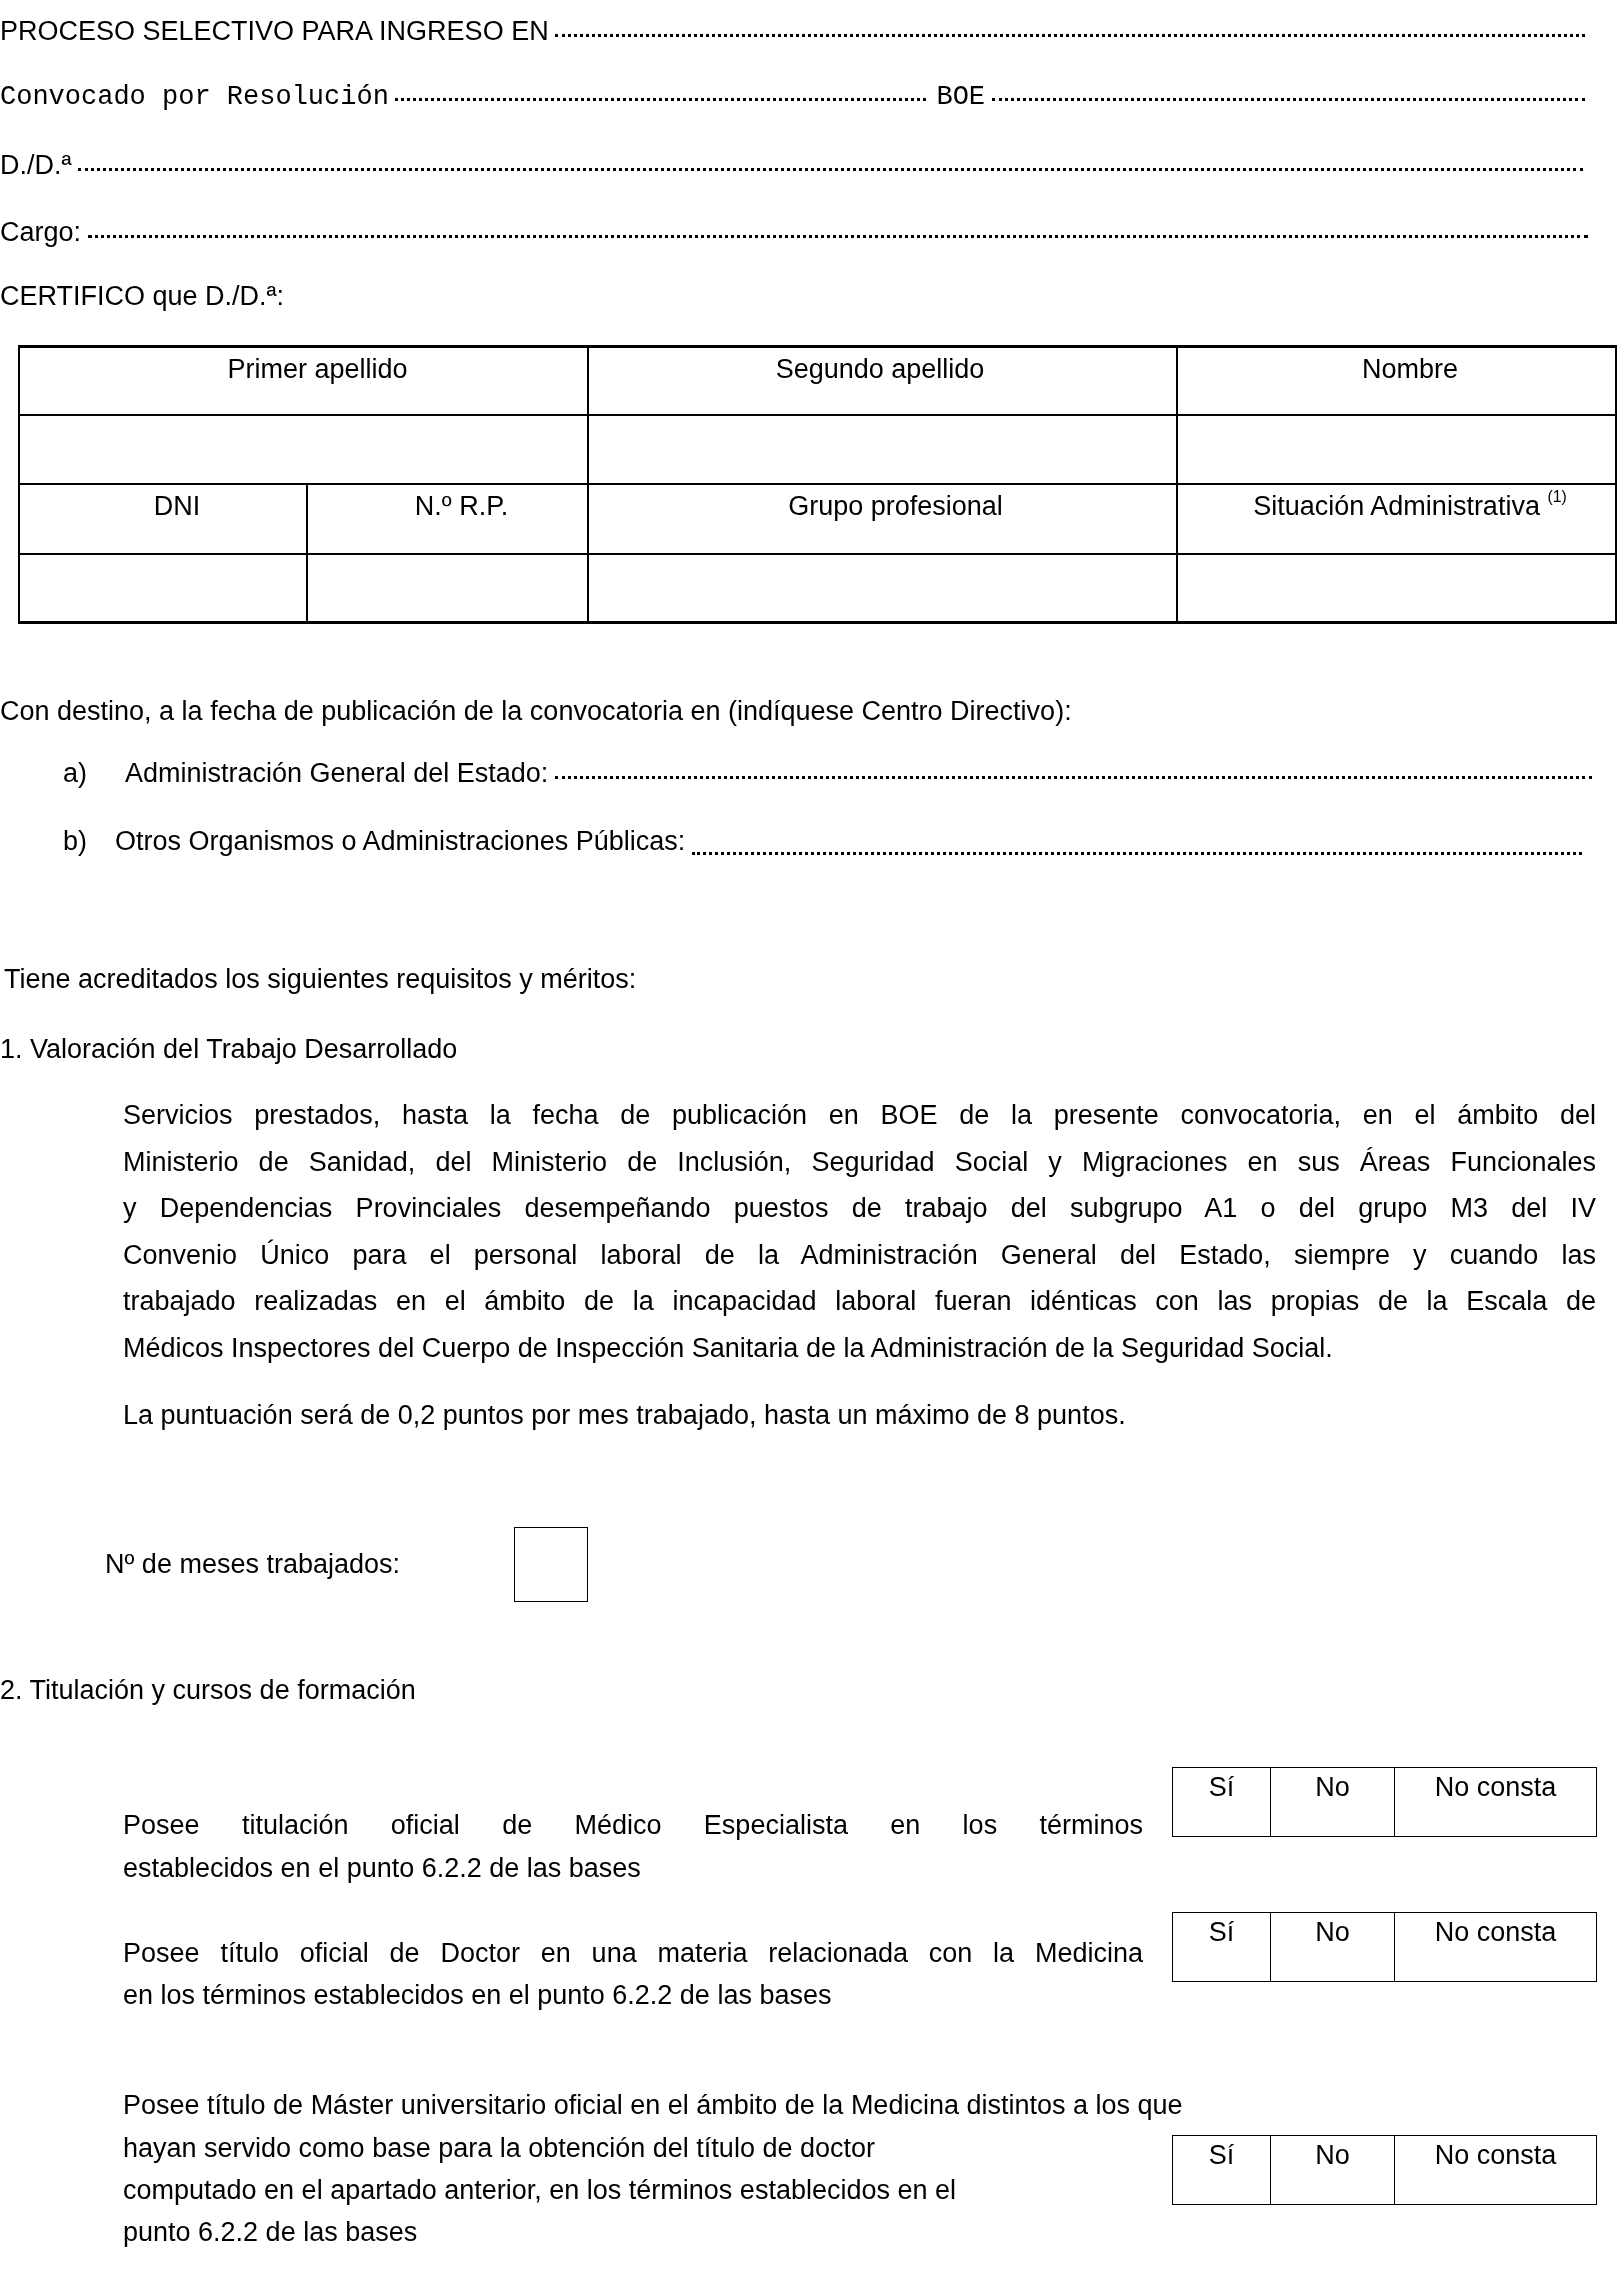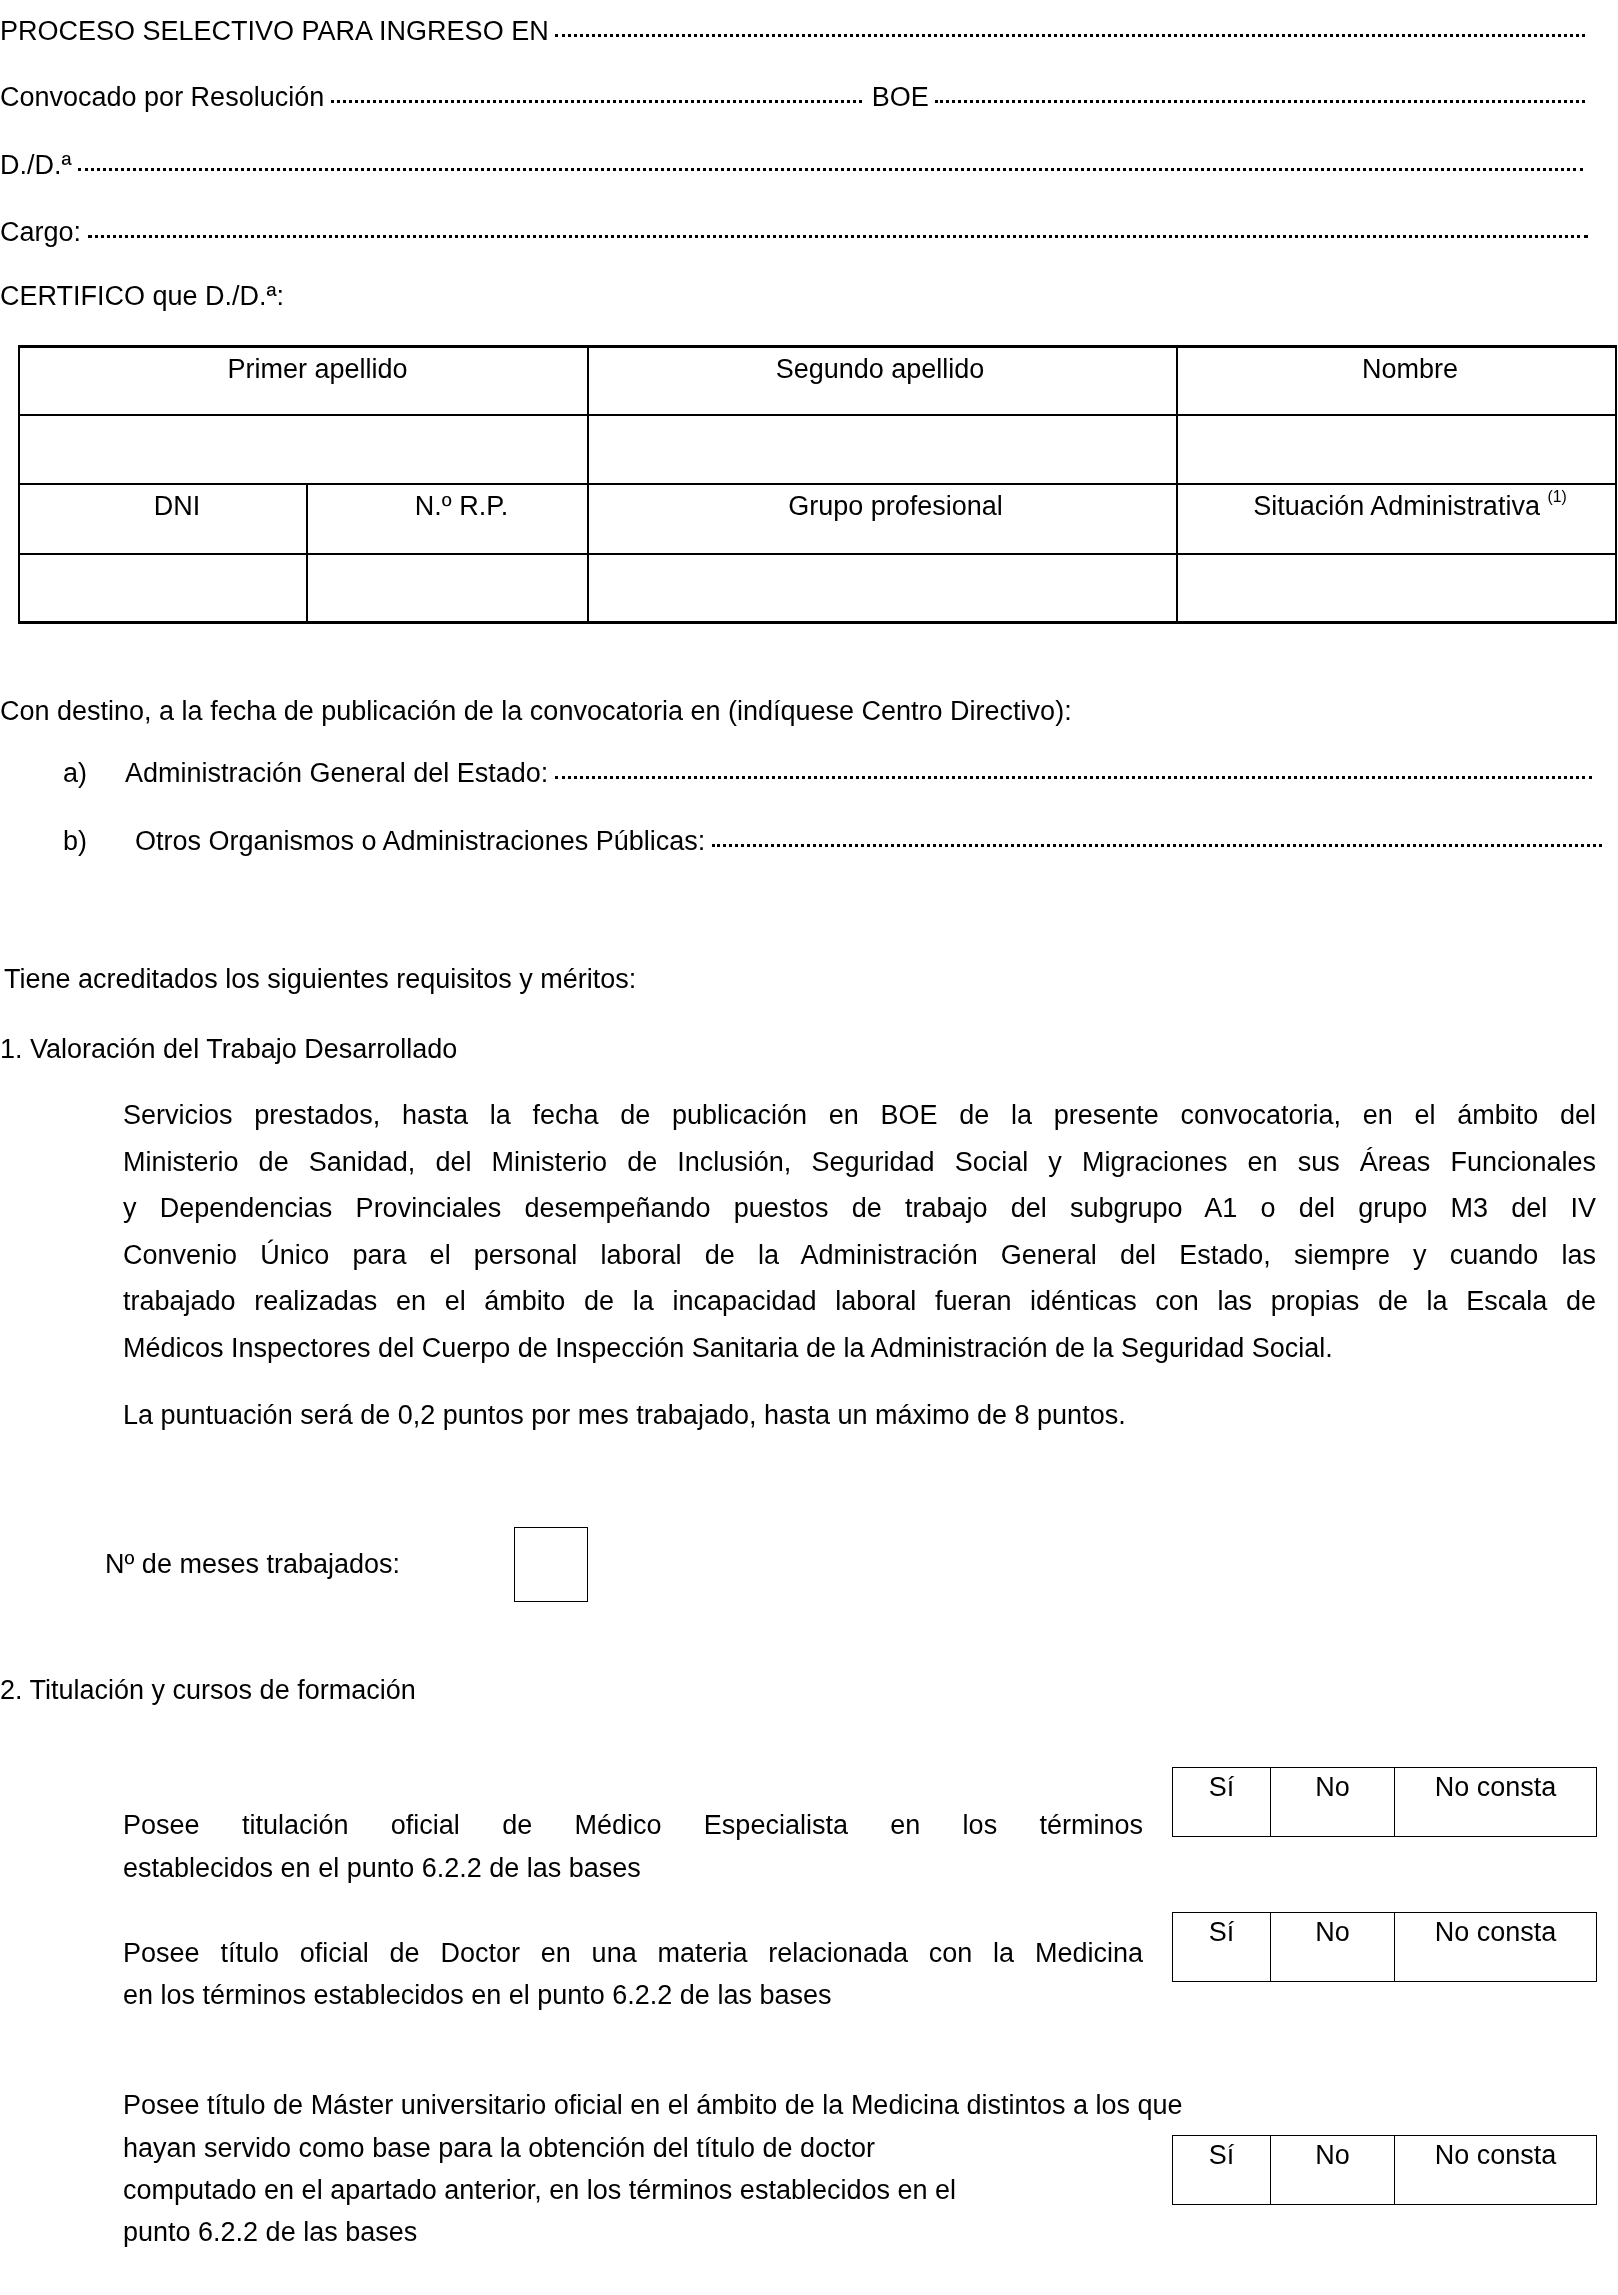--- a/index.html
+++ b/index.html
@@ -19,21 +19,21 @@
   .opt-cell + .opt-cell { border-left:1.7px solid #000; }
 </style>
 </head>
 <body>
 
 <div class="line fill-line" style="left:0;top:15px;width:1585px;">
   <span class="lbl">PROCESO SELECTIVO PARA INGRESO EN</span>
   <span class="dots"></span>
 </div>
 
-<div class="line fill-line" style="left:0;top:81px;width:1585px;">
+<div class="line fill-line" style="left:0;top:81px;width:1585px;font-family:Liberation Mono, monospace;">
   <span class="lbl">Convocado por Resolución</span>
   <span class="dots" style="flex:0 0 531px;"></span>
   <span class="lbl" style="margin-left:10px;">BOE</span>
   <span class="dots"></span>
 </div>
 
 <div class="line fill-line" style="left:0;top:149px;width:1583px;">
   <span class="lbl">D./D.ª</span>
   <span class="dots"></span>
 </div>
@@ -83,21 +83,21 @@
 
 <div class="line" style="left:0;top:695px;">Con destino, a la fecha de publicación de la convocatoria en (indíquese Centro Directivo):</div>
 
 <div class="line" style="left:63px;top:757px;">a)</div>
 <div class="line fill-line" style="left:125px;top:757px;width:1467px;">
   <span class="lbl">Administración General del Estado:</span>
   <span class="dots"></span>
 </div>
 
 <div class="line" style="left:63px;top:825px;">b)</div>
-<div class="line fill-line" style="left:135px;top:825px;width:1467px;">
+<div class="line fill-line" style="left:115px;top:825px;width:1467px;align-items:flex-end;">
   <span class="lbl">Otros Organismos o Administraciones Públicas:</span>
   <span class="dots"></span>
 </div>
 
 <div class="line" style="left:4px;top:963px;">Tiene acreditados los siguientes requisitos y méritos:</div>
 <div class="line" style="left:0;top:1033px;">1. Valoración del Trabajo Desarrollado</div>
 
 <div>
   <div class="line just" style="left:123px;top:1099px;width:1473px;">Servicios prestados, hasta la fecha de publicación en BOE de la presente convocatoria, en el ámbito del</div>
   <div class="line just" style="left:123px;top:1146px;width:1473px;">Ministerio de Sanidad, del Ministerio de Inclusión, Seguridad Social y Migraciones en sus Áreas Funcionales</div>

